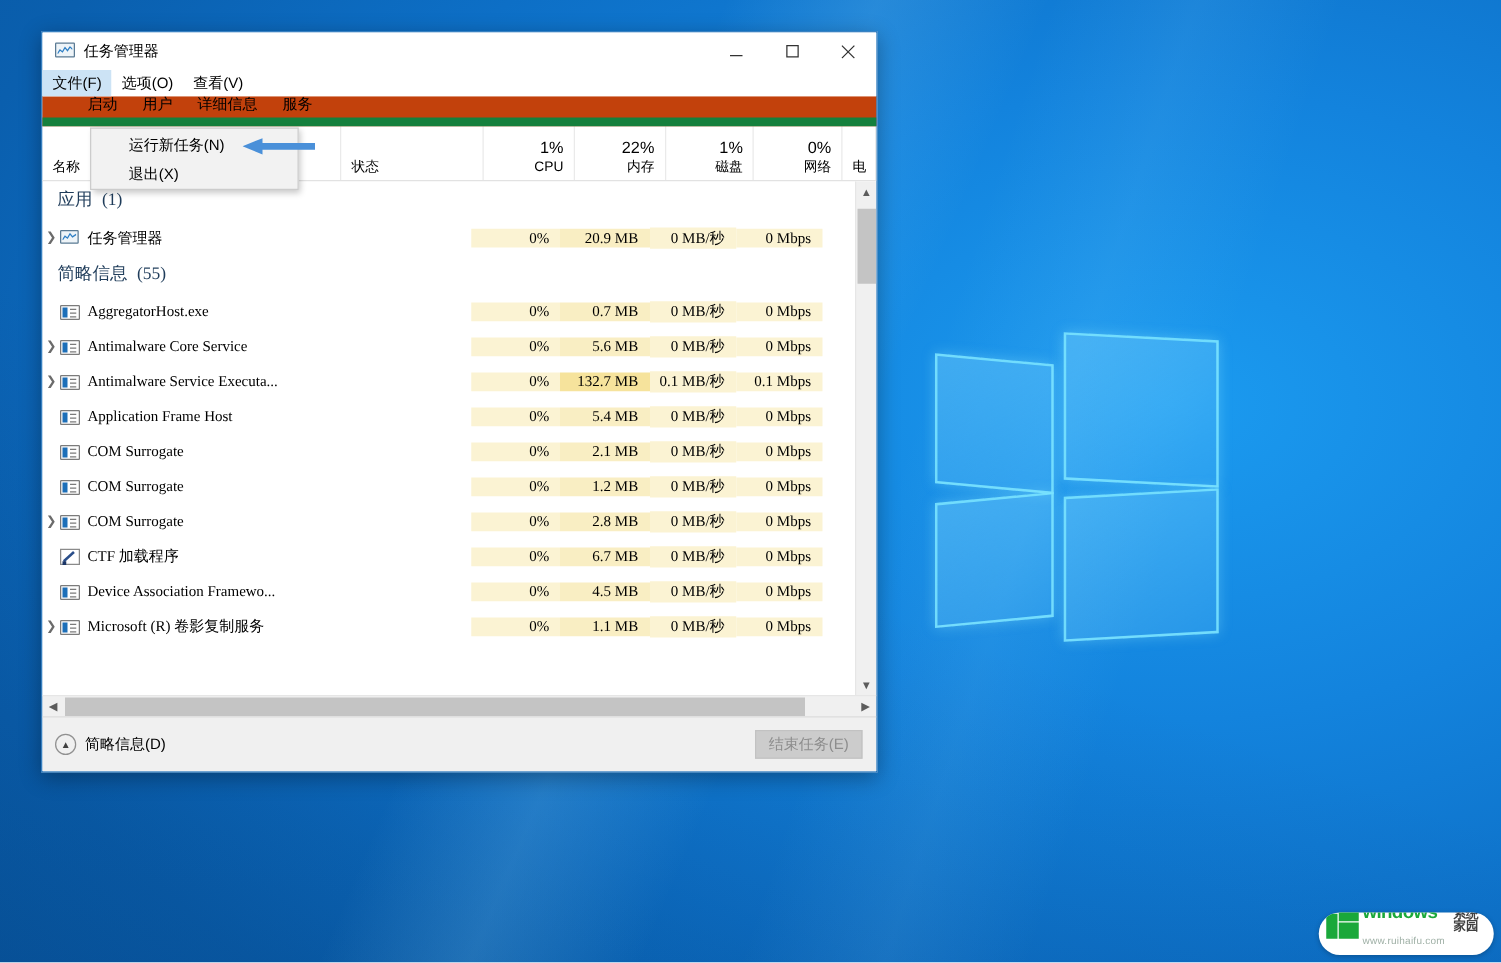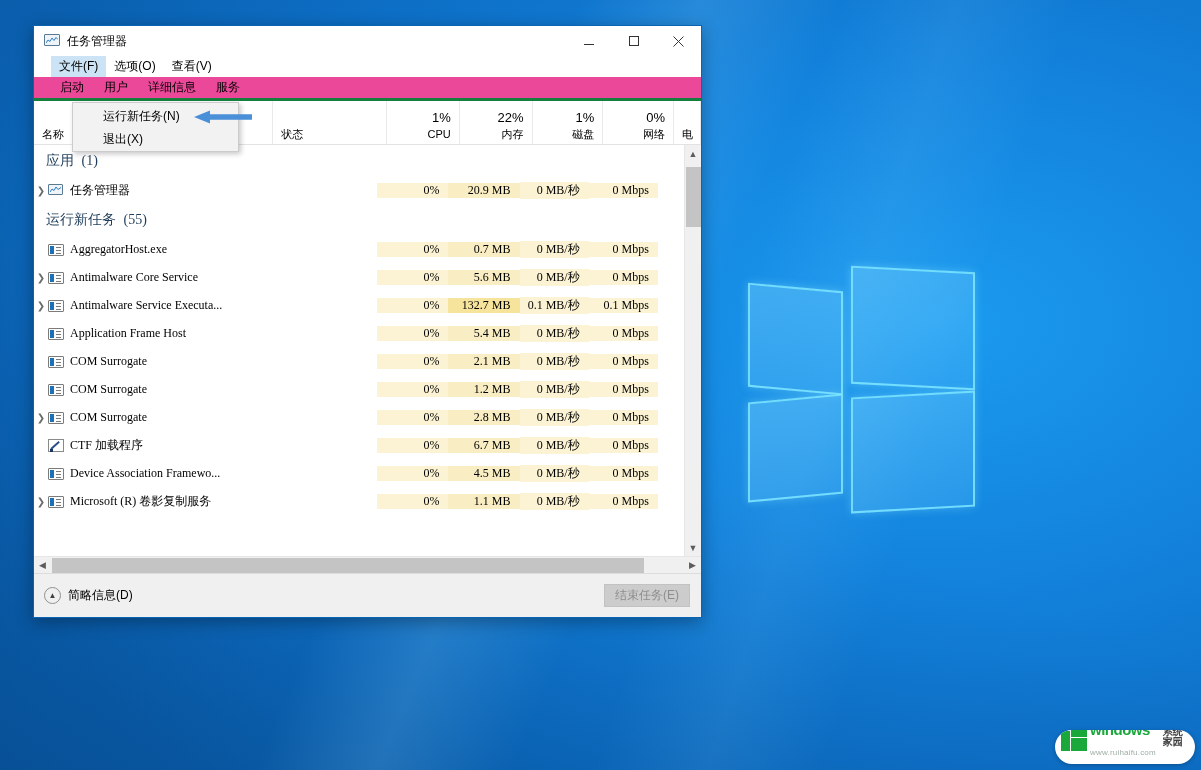--- a/index.html
+++ b/index.html
@@ -114,21 +114,21 @@
     color:#333;
   }
   .gl-min { display:block; width:10px; height:1px; background:#333; margin-top:7px;}
   .gl-max { display:block; width:10px; height:10px; border:1px solid #333; }
 
   
   #menubar {
     height: 21px; flex: 0 0 21px;
     display: flex; align-items: center;
     background: #ffffff;
-    padding-left: 17px;
+    padding-left: 0;
     position: relative; z-index: 40;
   }
   .menu-item {
     height: 21px; padding: 0 8px;
     display:flex; align-items:center;
     font-size: 12px; color:#000;
   }
   .menu-item.open { background: #cce3f5; }
 
   
@@ -155,23 +155,23 @@
     left: 160px; top: 84px;
     width: 58px; height: 14px;
     z-index: 70;
     pointer-events: none;
   }
 
   
   #tabs {
     height: 24px; flex: 0 0 24px;
     display: flex; align-items: flex-end;
-    background: #ec4899;
-    border-bottom: 3px solid #15803d;
-    padding-left: 16px;
+    background: #c2410c;
+    border-bottom: 7px solid #15803d;
+    padding-left: 26px;
     position: relative; z-index: 10;
   }
   .tab {
     height: 23px; line-height: 23px;
     padding: 0 9px;
     font-size: 12px; color:#000;
     border: 1px solid transparent;
   }
 
   
@@ -462,21 +462,21 @@
             <div class="c-status"></div>
             <div class="c-cpu tint-cpu">0%</div>
             <div class="c-mem tint-mem">20.9 MB</div>
             <div class="c-disk tint-disk">0 MB/秒</div>
             <div class="c-net tint-net">0 Mbps</div>
             <div class="c-pwr"></div>
           </div>
           <div class="row" style="height: 31px;">
             <div class="c-name" style="width: 240px;">
               <span class="grp" style="padding-left:12px;line-height:31px;font-size:14px;color:#1f3c5a;">
-                <span>运行新任务</span>
+                <span>简略信息</span>
                 <span class="gcount">&nbsp;(55)</span>
               </span>
             </div>
             <div class="c-status"></div>
             <div class="c-cpu tint-cpu"></div>
             <div class="c-mem tint-mem"></div>
             <div class="c-disk tint-disk"></div>
             <div class="c-net tint-net"></div>
             <div class="c-pwr"></div>
           </div>

